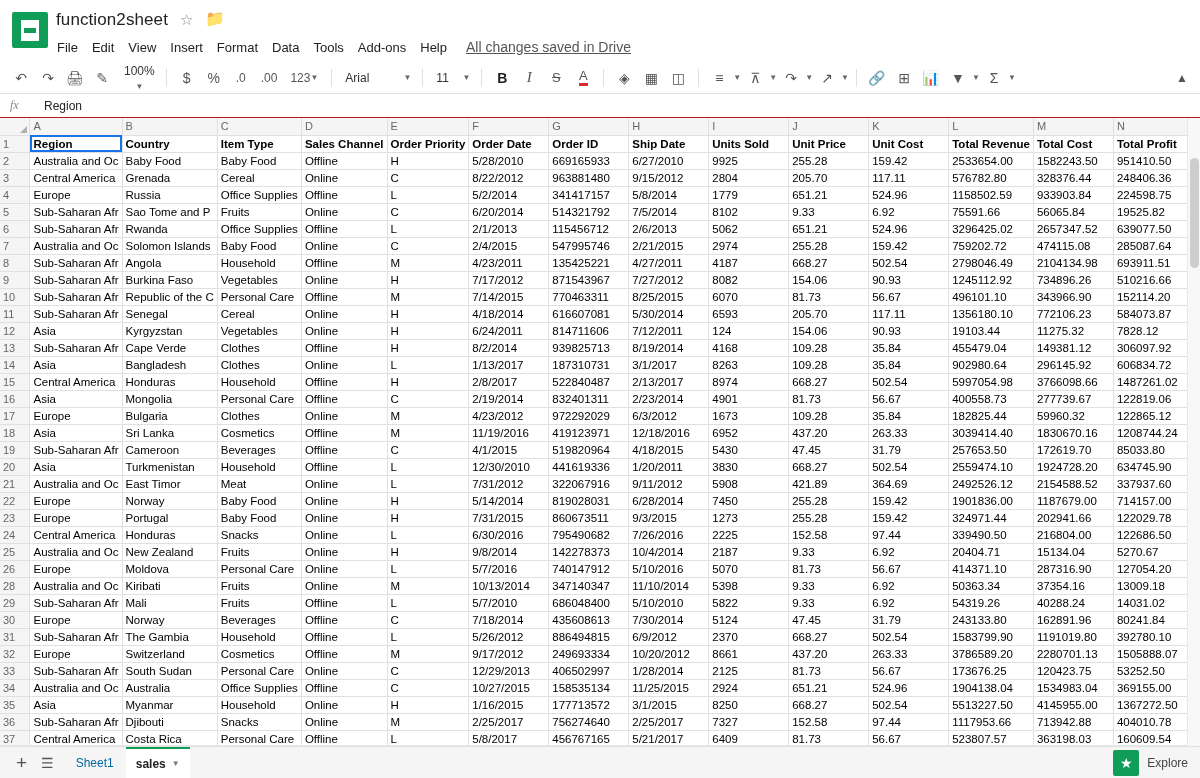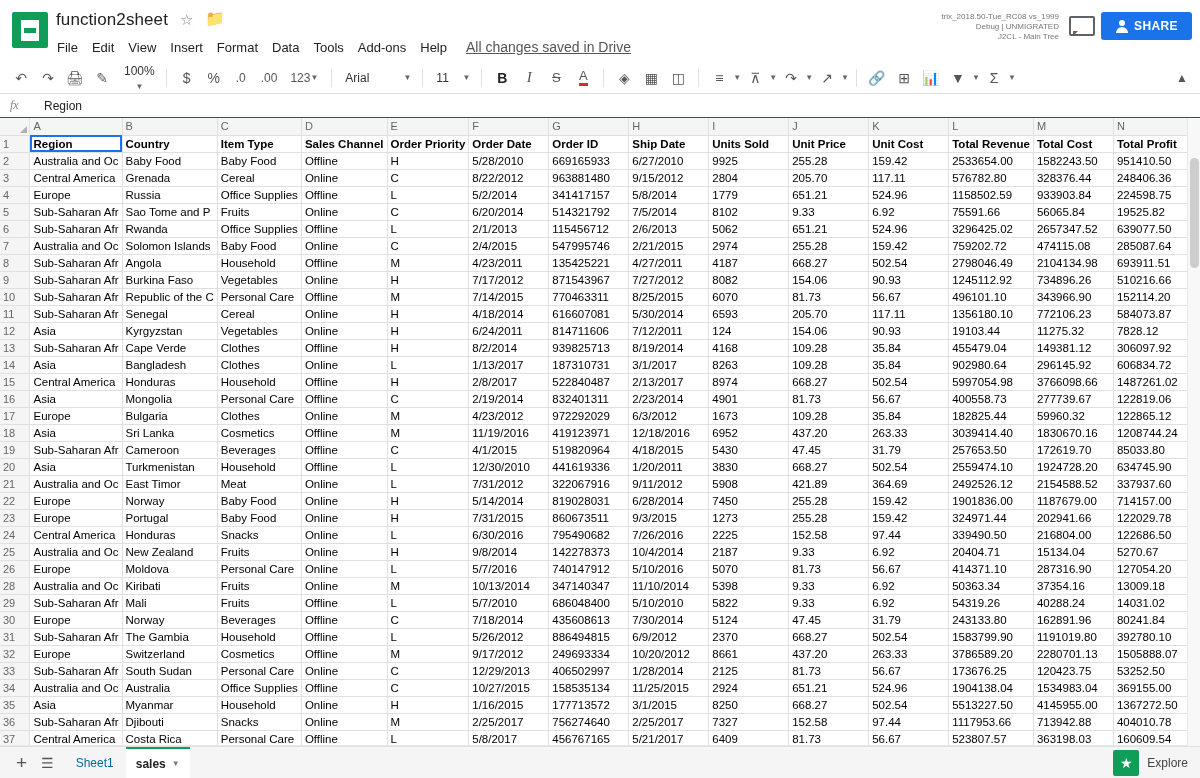--- a/index.html
+++ b/index.html
@@ -340,30 +340,20 @@
       <span class="menu-item">File</span>
       <span class="menu-item">Edit</span>
       <span class="menu-item">View</span>
       <span class="menu-item">Insert</span>
       <span class="menu-item">Format</span>
       <span class="menu-item">Data</span>
       <span class="menu-item">Tools</span>
       <span class="menu-item">Add-ons</span>
       <span class="menu-item">Help</span>
       <span class="save-status">All changes saved in Drive</span>
-    </div>
-  </div>
-  <div class="top-right">
-    <div class="trix-info">trix_2018.50-Tue_RC08 vs_1999
-Debug | UNMIGRATED
-J2CL - Main Tree</div>
-    <div class="comment-icon"></div>
-    <div class="share-btn">
-      <span class="person"></span>
-      <span>SHARE</span>
     </div>
   </div>
 </div>
 
 <div class="toolbar">
   <div class="tb">↶</div>
   <div class="tb">↷</div>
   <div class="tb">🖨</div>
   <div class="tb">✎</div>
   <div class="zoom-box">

